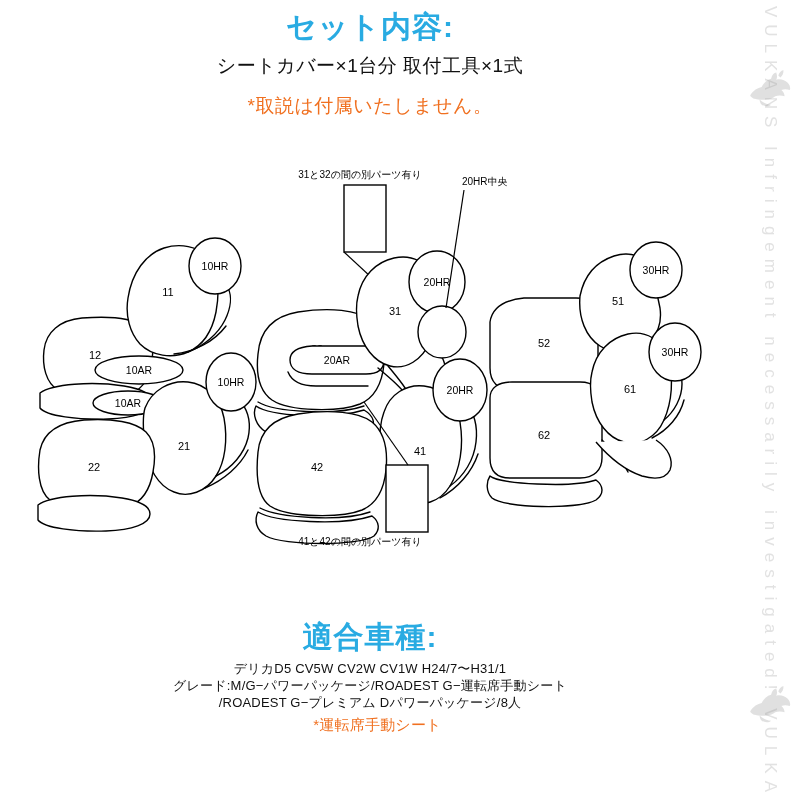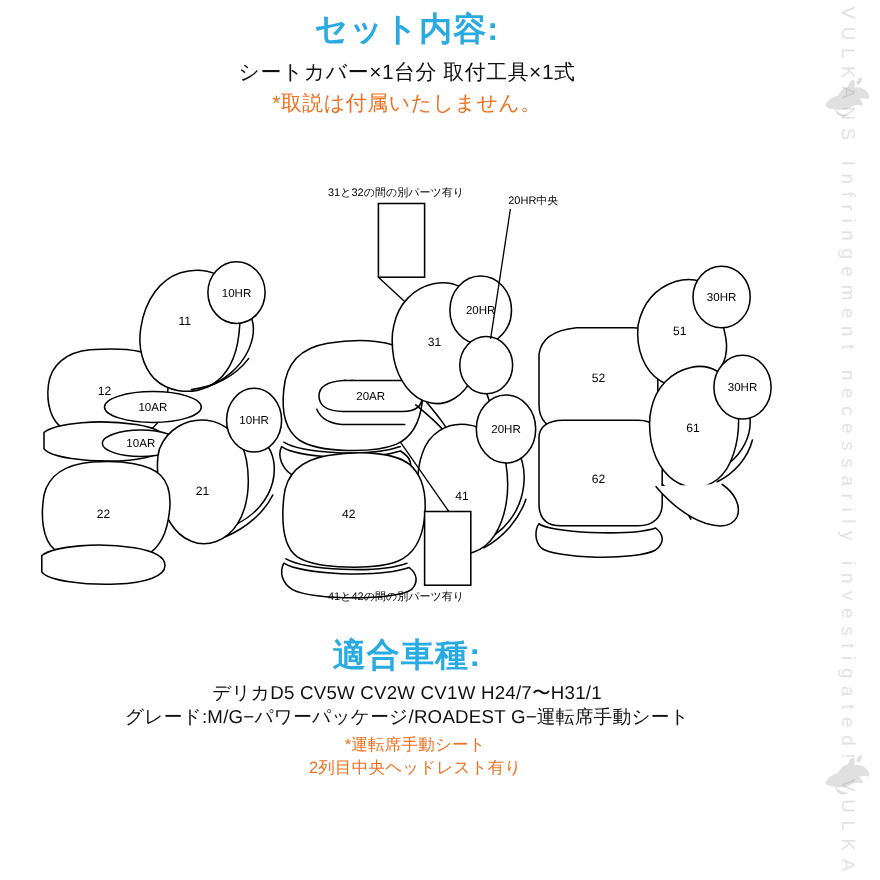--- a/index.html
+++ b/index.html
@@ -34,21 +34,21 @@
   }
   #set-contents-line1 {
     font-size: 19px;
     color: #111111;
     margin-top: 7px;
     letter-spacing: 0.5px;
   }
   #set-contents-note {
     font-size: 19px;
     color: #f07020;
-    margin-top: 2px;
+    margin-top: 14px;
     letter-spacing: 0.5px;
   }
 
   
   #seat-diagram {
     position: absolute;
     left: 12px;
     top: 150px;
     width: 740px;
     height: 400px;
@@ -95,33 +95,33 @@
     text-anchor: middle;
   }
   .callout-text-left {
     text-anchor: start;
   }
 
   
   #footer-block {
     position: absolute;
     left: 0;
-    top: 578px;
+    top: 619px;
     width: 740px;
     text-align: center;
   }
   #fitment-title {
     font-size: 30px;
     font-weight: bold;
     color: #29abe2;
     letter-spacing: 1px;
     line-height: 1.2;
   }
   .fitment-line {
-    font-size: 17px;
+    font-size: 13px;
     color: #111111;
     line-height: 1.32;
     letter-spacing: 0.2px;
   }
   .fitment-note {
     font-size: 15px;
     color: #f07020;
     line-height: 1.38;
     letter-spacing: 0.2px;
     padding-left: 15px;
@@ -352,22 +352,22 @@
     <text class="part-label pad-label" x="663" y="203">30HR</text>
   </g>
 
 </svg>
 </div>
 
 <div id="footer-block">
   <div id="fitment-title">適合車種:</div>
   <div id="fitment-line-1" class="fitment-line">デリカD5 CV5W CV2W CV1W H24/7〜H31/1</div>
   <div class="fitment-line">グレード:M/G−パワーパッケージ/ROADEST G−運転席手動シート</div>
+  <div class="fitment-line">/ROADEST G−プレミアム Dパワーパッケージ/8人</div>
   <div id="fitment-note-1" class="fitment-note">*運転席手動シート</div>
-  <div class="fitment-note">2列目中央ヘッドレスト有り</div>
 </div>
 
 <div id="watermark">
   <div id="watermark-text">VULKANS Infringement necessarily investigated! VULKANS</div>
 
   <svg id="wm-logo-top" class="wm-logo" viewBox="0 0 100 100">
     <path fill="#9a9a9a" d="M12,64 C18,54 26,50 34,48 C38,40 44,34 52,32 C54,24 58,20 62,20
       C64,26 64,30 62,34 C70,32 78,34 84,40 C88,44 90,50 88,54
       C82,52 76,52 72,54 C76,58 78,62 78,66 C72,64 66,64 60,66
       C56,70 50,72 44,72 C36,74 26,72 18,70 C14,68 12,66 12,64 Z"></path>

